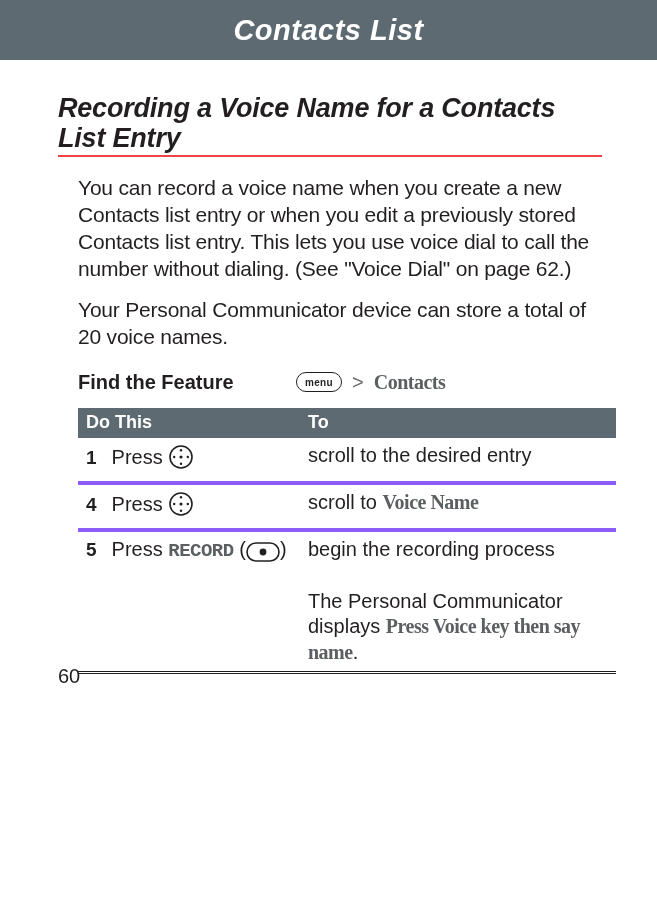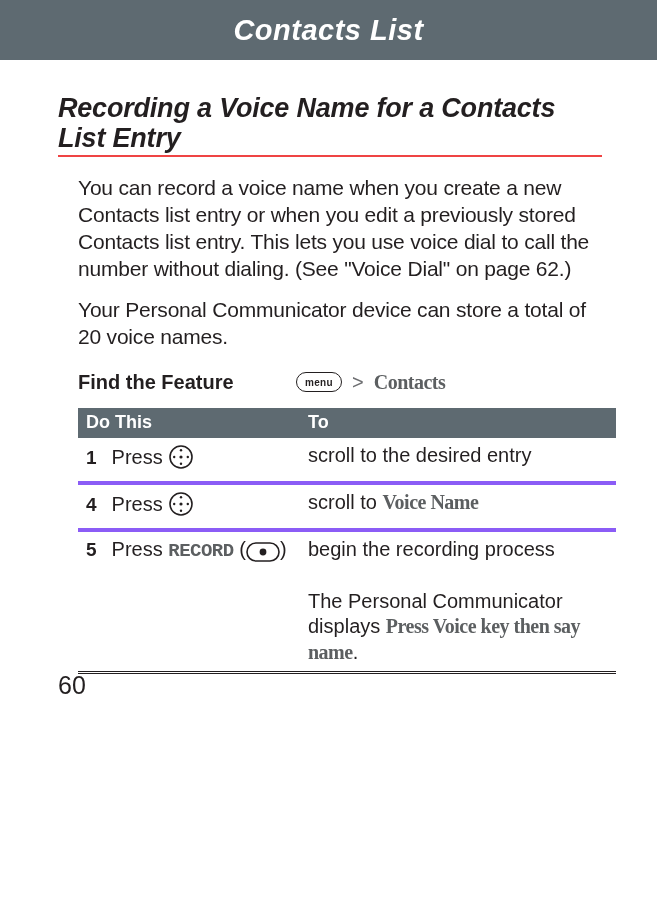--- a/index.html
+++ b/index.html
@@ -141,23 +141,23 @@
     vertical-align: -6px;
   }
   .subtext {
     margin-top: 10px;
     font-size: 20px;
     font-weight: 300;
     line-height: 1.28;
   }
   .page-num {
     position: absolute;
-    bottom: 32px;
+    bottom: 44px;
     left: 58px;
-    font-size: 25px;
+    font-size: 20px;
     font-weight: 400;
     margin-top: 23px;
   }
 </style>
 </head>
 <body>
 
 <div class="page">
 
   <div class="top-banner">Contacts List</div>

